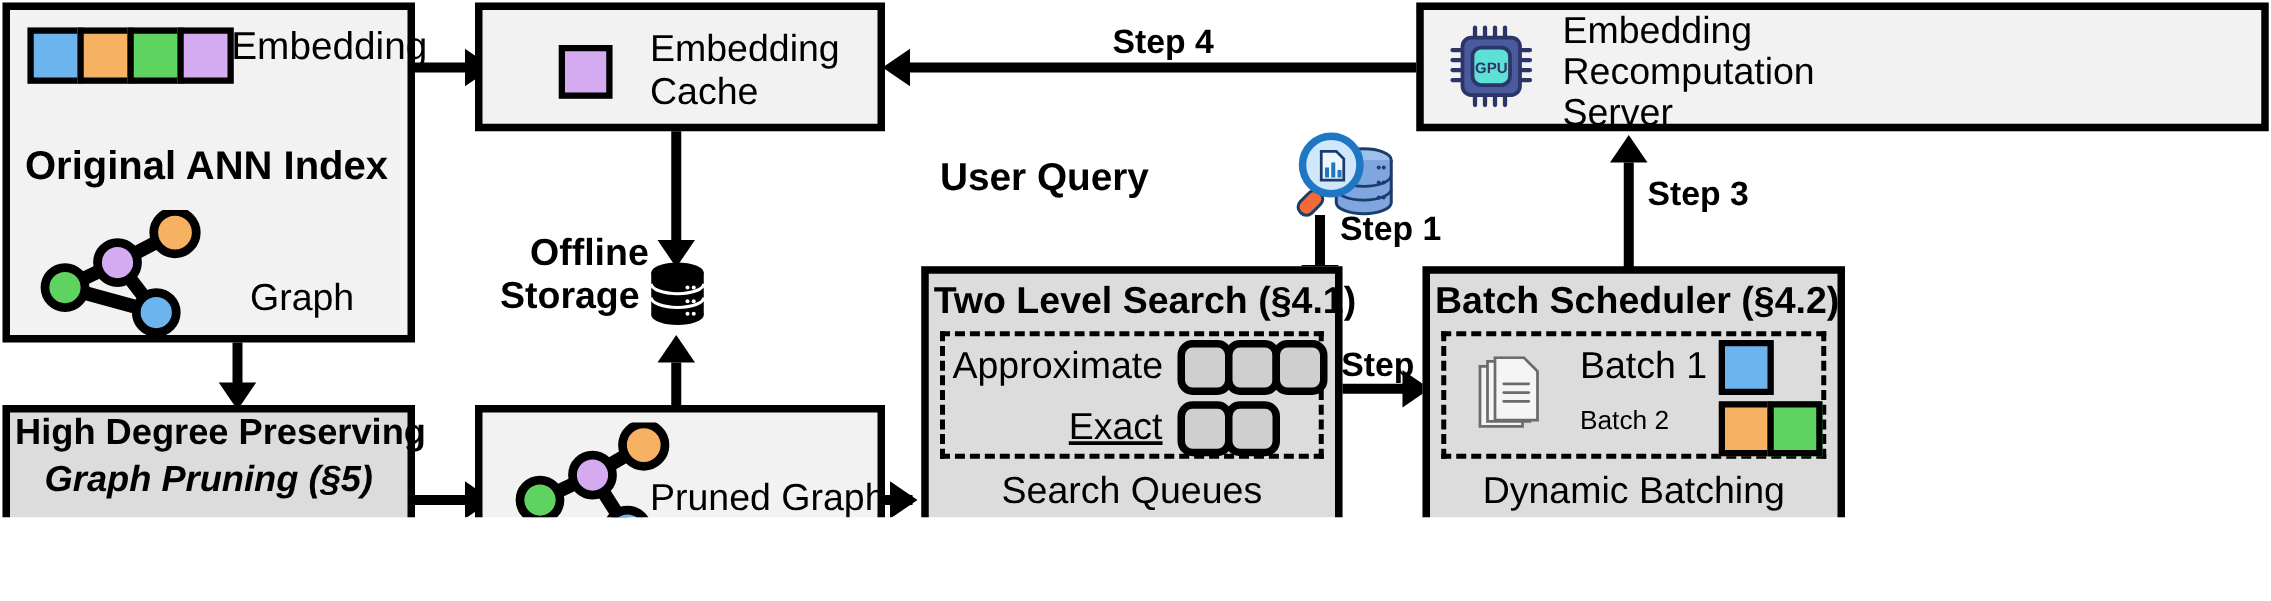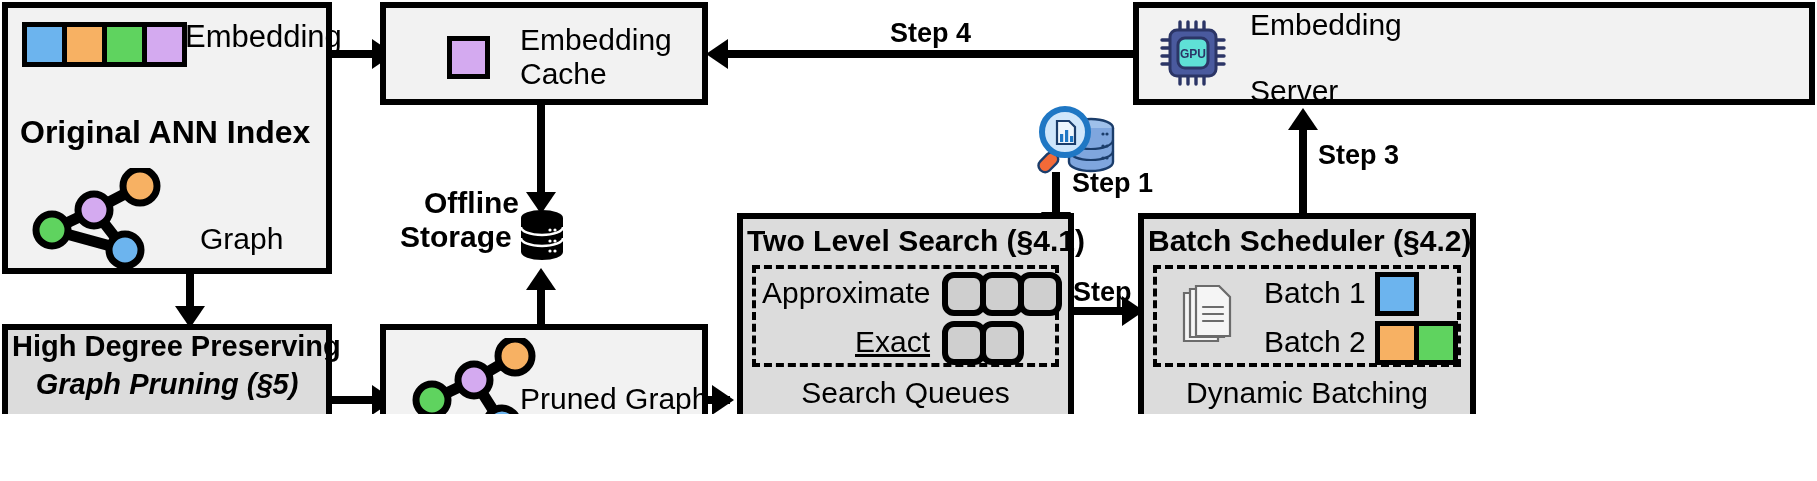--- a/index.html
+++ b/index.html
@@ -121,20 +121,21 @@
     <circle cx="64" cy="42" r="16" fill="#d4aaf0" stroke="#000" stroke-width="7"></circle>
     <circle cx="22" cy="62" r="16" fill="#5fd35f" stroke="#000" stroke-width="7"></circle>
     <circle cx="92" cy="86" r="16" fill="#6cb4ee" stroke="#000" stroke-width="7"></circle>
   </svg>
 
   <div class="lbl" style="left:520px;top:382px;font-size:30px;">Pruned Graph</div>
 
   <div class="ln" style="left:708px;top:396px;width:22px;height:8px;"></div>
   <div class="ah ah-r" style="left:712px;top:385px;"></div>
 
+  <div class="lbl b" style="left:752px;top:125px;font-size:31px;">User Query</div>
 
   <svg class="gsvg" style="left:1033px;top:100px;" width="84" height="80" viewBox="0 0 84 80">
     <g>
       <ellipse cx="58" cy="28" rx="22" ry="9" fill="#9fc0ea" stroke="#1b3d6b" stroke-width="2.4"></ellipse>
       <path d="M36 28 v34 a22 9 0 0 0 44 0 V28" fill="#7fa6de" stroke="#1b3d6b" stroke-width="2.4"></path>
       <path d="M36 40 a22 9 0 0 0 44 0" fill="none" stroke="#1b3d6b" stroke-width="2.2"></path>
       <path d="M36 51 a22 9 0 0 0 44 0" fill="none" stroke="#1b3d6b" stroke-width="2.2"></path>
       <circle cx="70" cy="34" r="1.6" fill="#1b3d6b"></circle>
         <circle cx="74" cy="34" r="1.6" fill="#1b3d6b"></circle>
       <circle cx="70" cy="46" r="1.6" fill="#1b3d6b"></circle>
@@ -196,21 +197,21 @@
       <line x1="23" y1="29" x2="43" y2="29"></line>
       <line x1="23" y1="36" x2="43" y2="36"></line>
     </g>
   </svg>
 
   <div class="lbl" style="left:1264px;top:276px;font-size:30px;">Batch 1</div>
   <div class="swrow" style="left:1375px;top:272px;">
     <span class="sw" style="width:44px;height:44px;background:#6cb4ee;"></span>
   </div>
 
-  <div class="lbl" style="left:1264px;top:325px;font-size:30px;">Batch 2</div>
+  <div class="lbl" style="left:1264px;top:325px;font-size:21px;">Batch 2</div>
   <div class="swrow" style="left:1375px;top:321px;">
     <span class="sw" style="width:44px;height:44px;background:#f7b163;"></span>
     <span class="sw" style="width:44px;height:44px;background:#5fd35f;"></span>
   </div>
 
   <div class="lbl" style="left:1148px;top:376px;width:318px;text-align:center;font-size:30px;">Dynamic Batching</div>
 
   <div class="ln" style="left:1299px;top:130px;width:8px;height:84px;"></div>
   <div class="ah ah-u" style="left:1288px;top:108px;"></div>
   <div class="lbl b" style="left:1318px;top:140px;font-size:27px;text-align:right;">Step 3</div>
@@ -235,19 +236,20 @@
         <line x1="54" y1="28" x2="64" y2="28"></line>
       <line x1="54" y1="36" x2="64" y2="36"></line>
         <line x1="54" y1="44" x2="64" y2="44"></line>
     </g>
     <rect x="10" y="10" width="46" height="46" rx="7" fill="#4a5a9e" stroke="#2b3566" stroke-width="3"></rect>
     <rect x="18" y="18" width="30" height="30" rx="7" fill="#5fe0d6" stroke="#2b3566" stroke-width="3"></rect>
     <text x="33" y="38" font-family="'Liberation Sans',sans-serif" font-size="12" font-weight="bold" fill="#2b3566" text-anchor="middle">GPU</text>
   </svg>
 
   <div class="lbl" style="left:1250px;top:8px;font-size:30px;">Embedding</div>
+  <div class="lbl" style="left:1250px;top:41px;font-size:30px;">Recomputation</div>
   <div class="lbl" style="left:1250px;top:74px;font-size:30px;">Server</div>
 
   <div class="ln" style="left:726px;top:50px;width:407px;height:8px;"></div>
   <div class="ah ah-l" style="left:706px;top:39px;"></div>
   <div class="lbl b" style="left:890px;top:18px;font-size:27px;">Step 4</div>
 
 </div>
 
 </body></html>

